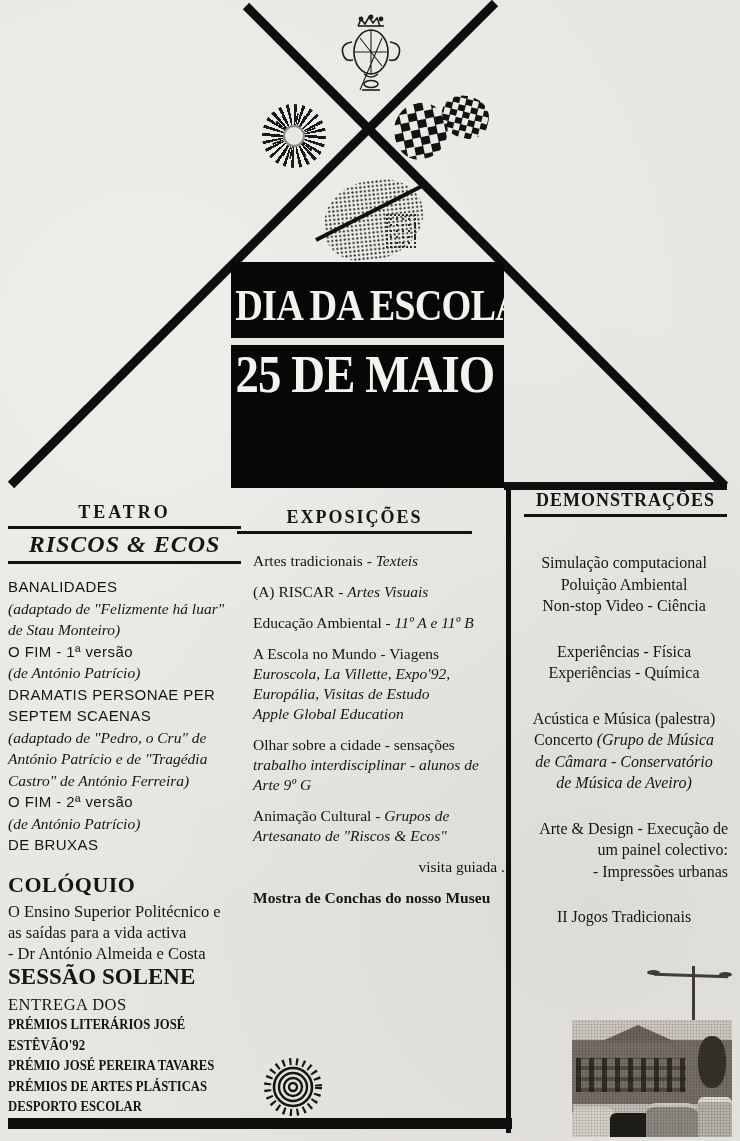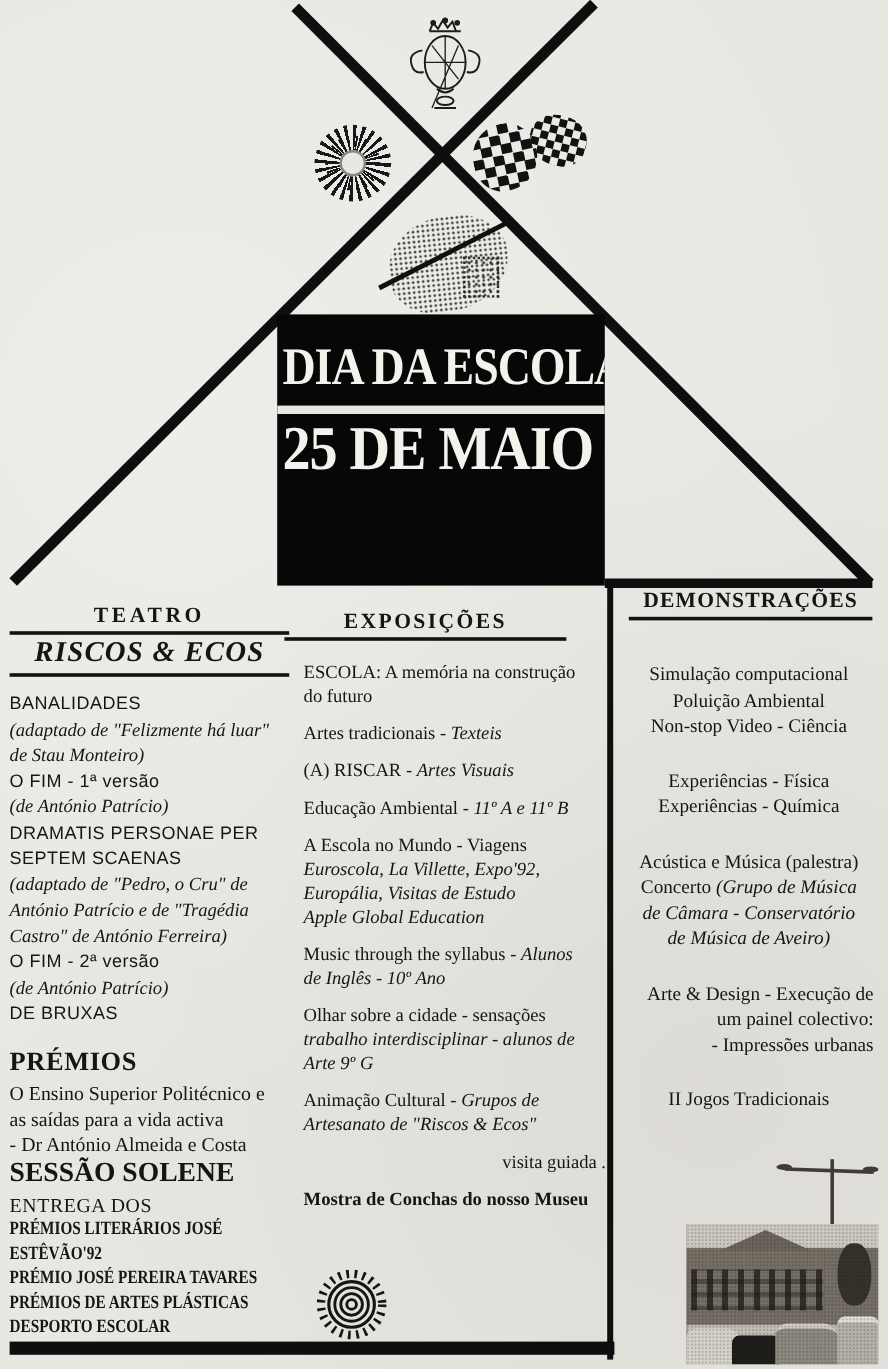--- a/index.html
+++ b/index.html
@@ -176,47 +176,43 @@
       <div class="line"><span class="it">(de António Patrício)</span></div>
       <div class="line caps"><span>DRAMATIS PERSONAE PER
 SEPTEM SCAENAS</span></div>
       <div class="line"><span class="it">(adaptado de "Pedro, o Cru" de
 António Patrício e de "Tragédia
 Castro" de António Ferreira)</span></div>
       <div class="line caps"><span>O FIM - 2ª versão</span></div>
       <div class="line"><span class="it">(de António Patrício)</span></div>
       <div class="line caps"><span>DE BRUXAS</span></div>
     </div>
-  <div class="abs coloquio-h">PRÉMIOS</div>
+  <div class="abs coloquio-h">COLÓQUIO</div>
   <div class="abs coloquio-body">O Ensino Superior Politécnico e
 as saídas para a vida activa
 - Dr António Almeida e Costa</div>
   <div class="abs sessao-h">SESSÃO SOLENE</div>
   <div class="abs sessao-line1">ENTREGA DOS</div>
   <div class="abs sessao-prizes">PRÉMIOS LITERÁRIOS JOSÉ ESTÊVÃO'92
 PRÉMIO JOSÉ PEREIRA TAVARES
 PRÉMIOS DE ARTES PLÁSTICAS
 DESPORTO ESCOLAR</div>
 
   <div class="abs hdr expo-hdr">
     <div class="t1">EXPOSIÇÕES</div>
     <div class="rule"></div>
   </div>
   <div class="abs expo-list">
-      <div class="line"><span>ESCOLA: A memória na construção
-do futuro</span></div>
       <div class="line"><span>Artes tradicionais - </span><span class="it">Texteis</span></div>
       <div class="line"><span>(A) RISCAR - </span><span class="it">Artes Visuais</span></div>
       <div class="line"><span>Educação Ambiental - </span><span class="it">11º A e 11º B</span></div>
       <div class="line"><span>A Escola no Mundo - Viagens
 </span><span class="it">Euroscola, La Villette, Expo'92,
 Europália, Visitas de Estudo
 Apple Global Education</span></div>
-      <div class="line"><span>Music through the syllabus - </span><span class="it">Alunos
-de Inglês - 10º Ano</span></div>
       <div class="line gap"><span>Olhar sobre a cidade - sensações
 </span><span class="it">trabalho interdisciplinar - alunos de
 Arte 9º G</span></div>
       <div class="line"><span>Animação Cultural - </span><span class="it">Grupos de
 Artesanato de "Riscos &amp; Ecos"</span></div>
       <div class="line al-r"><span>visita guiada .</span></div>
       <div class="line"><span class="bd">Mostra de Conchas do nosso Museu</span></div>
     </div>
 
   <div class="abs hdr demo-hdr">

